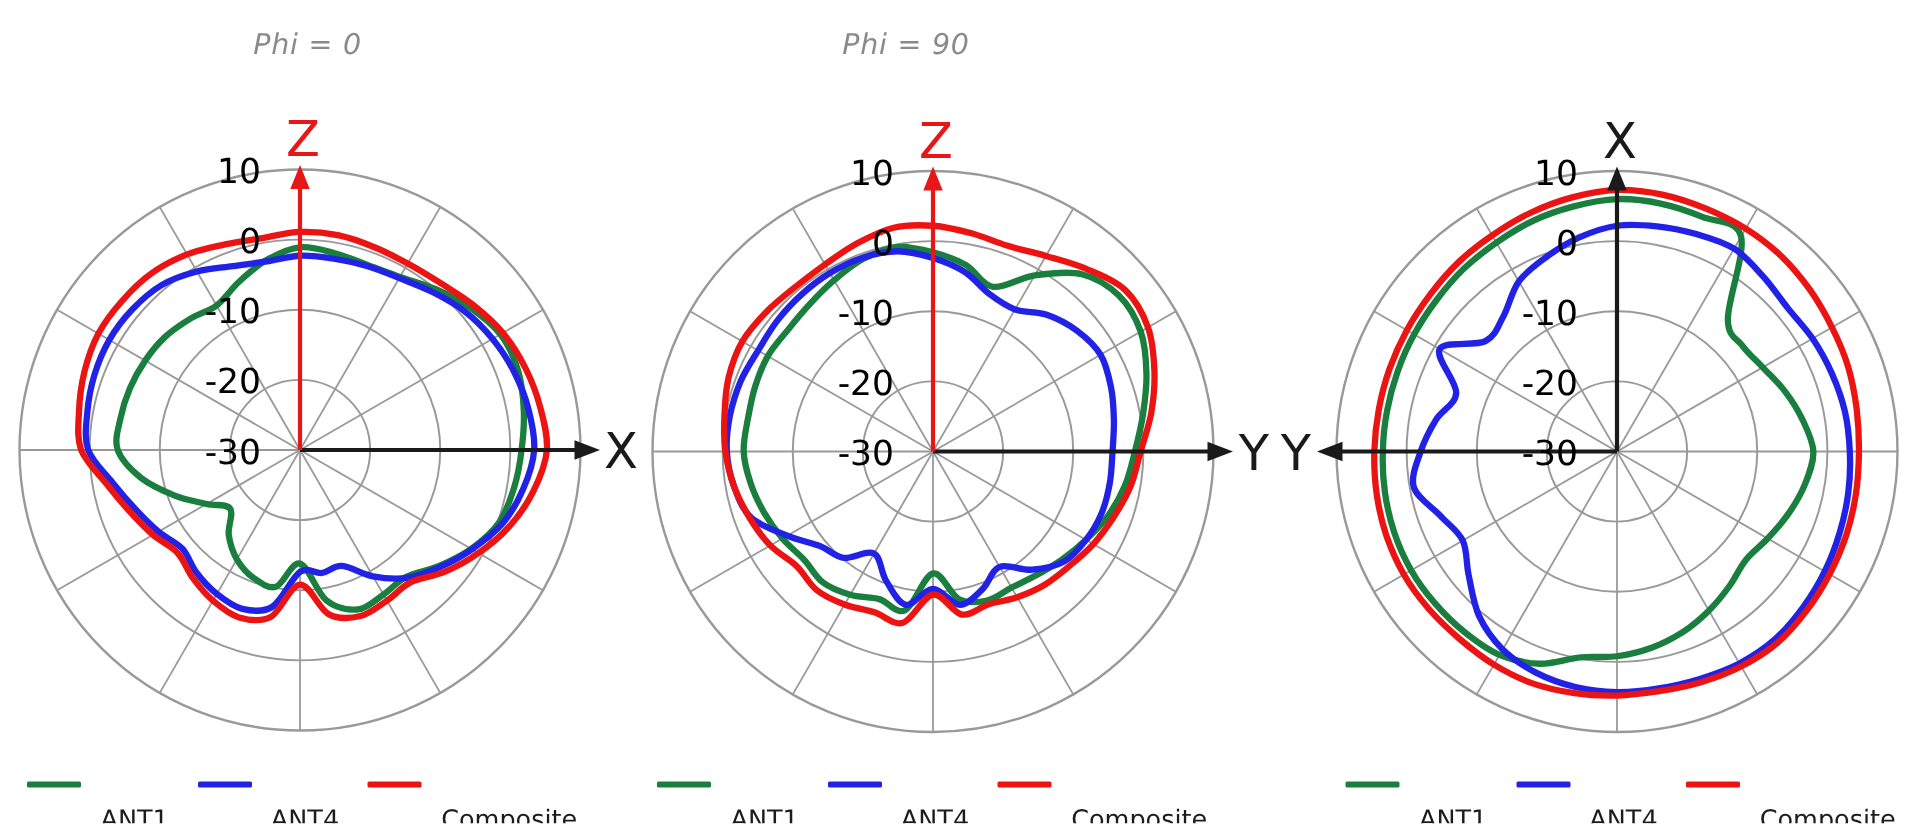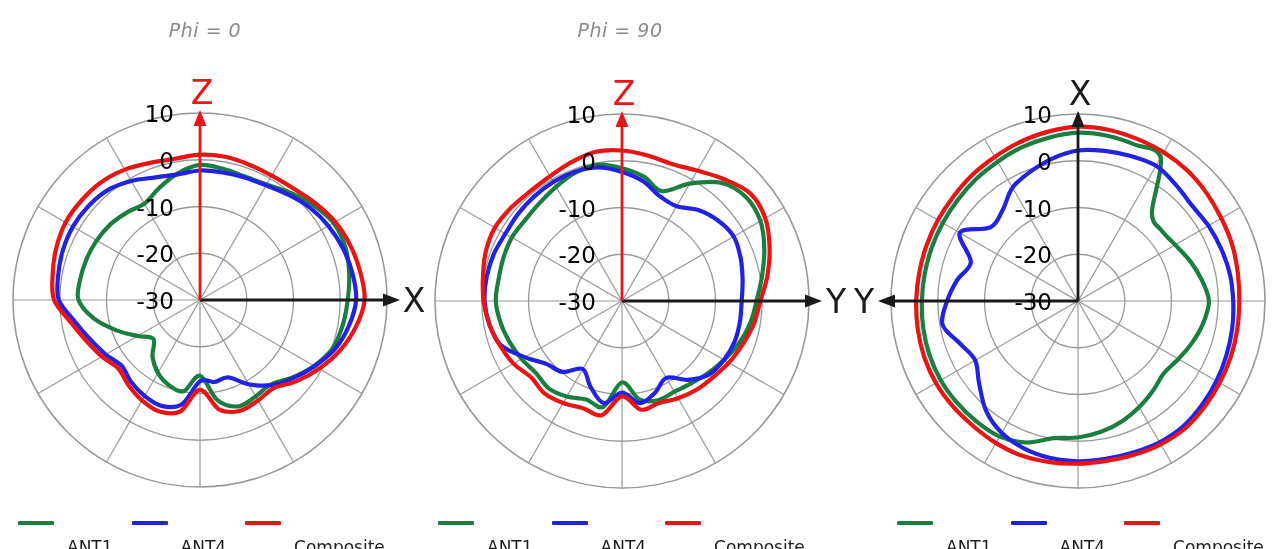--- a/index.html
+++ b/index.html
@@ -12,21 +12,21 @@
   .legend-item{display:flex;align-items:center;margin-right:19px;}
   .lg-line{display:inline-block;width:36px;height:4px;border-radius:1px;margin-right:13px;}
   .lg-label{font-size:17px;color:#1c1c1c;line-height:24px;margin-top:48px;}
 </style>
 </head>
 <body>
 
 <div class="figure">
 
   <div class="plot-title" style="left:85px">Phi = 0</div>
-  <div class="plot-title" style="left:500px">Phi = 90</div>
+  <div class="plot-title" style="left:484px">Phi = 90</div>
 
   <svg id="chart-svg" width="1280" height="549">
       <line x1="387" y1="300" x2="13" y2="300" stroke="#999999" stroke-width="1.2"></line>
       <line x1="361.94675050769" y1="206.5" x2="38.05324949230996" y2="393.5" stroke="#999999" stroke-width="1.2"></line>
       <line x1="293.5" y1="138.05324949231" x2="106.49999999999999" y2="461.94675050769" stroke="#999999" stroke-width="1.2"></line>
       <line x1="200" y1="113" x2="200" y2="487" stroke="#999999" stroke-width="1.2"></line>
       <line x1="106.50000000000004" y1="138.05324949230996" x2="293.49999999999994" y2="461.94675050769" stroke="#999999" stroke-width="1.2"></line>
       <line x1="38.05324949230996" y1="206.5" x2="361.94675050769" y2="393.5" stroke="#999999" stroke-width="1.2"></line>
       <circle cx="200" cy="300" r="187" fill="none" stroke="#999999" stroke-width="1.6"></circle>
       <circle cx="200" cy="300" r="140.25" fill="none" stroke="#999999" stroke-width="1.3"></circle>

